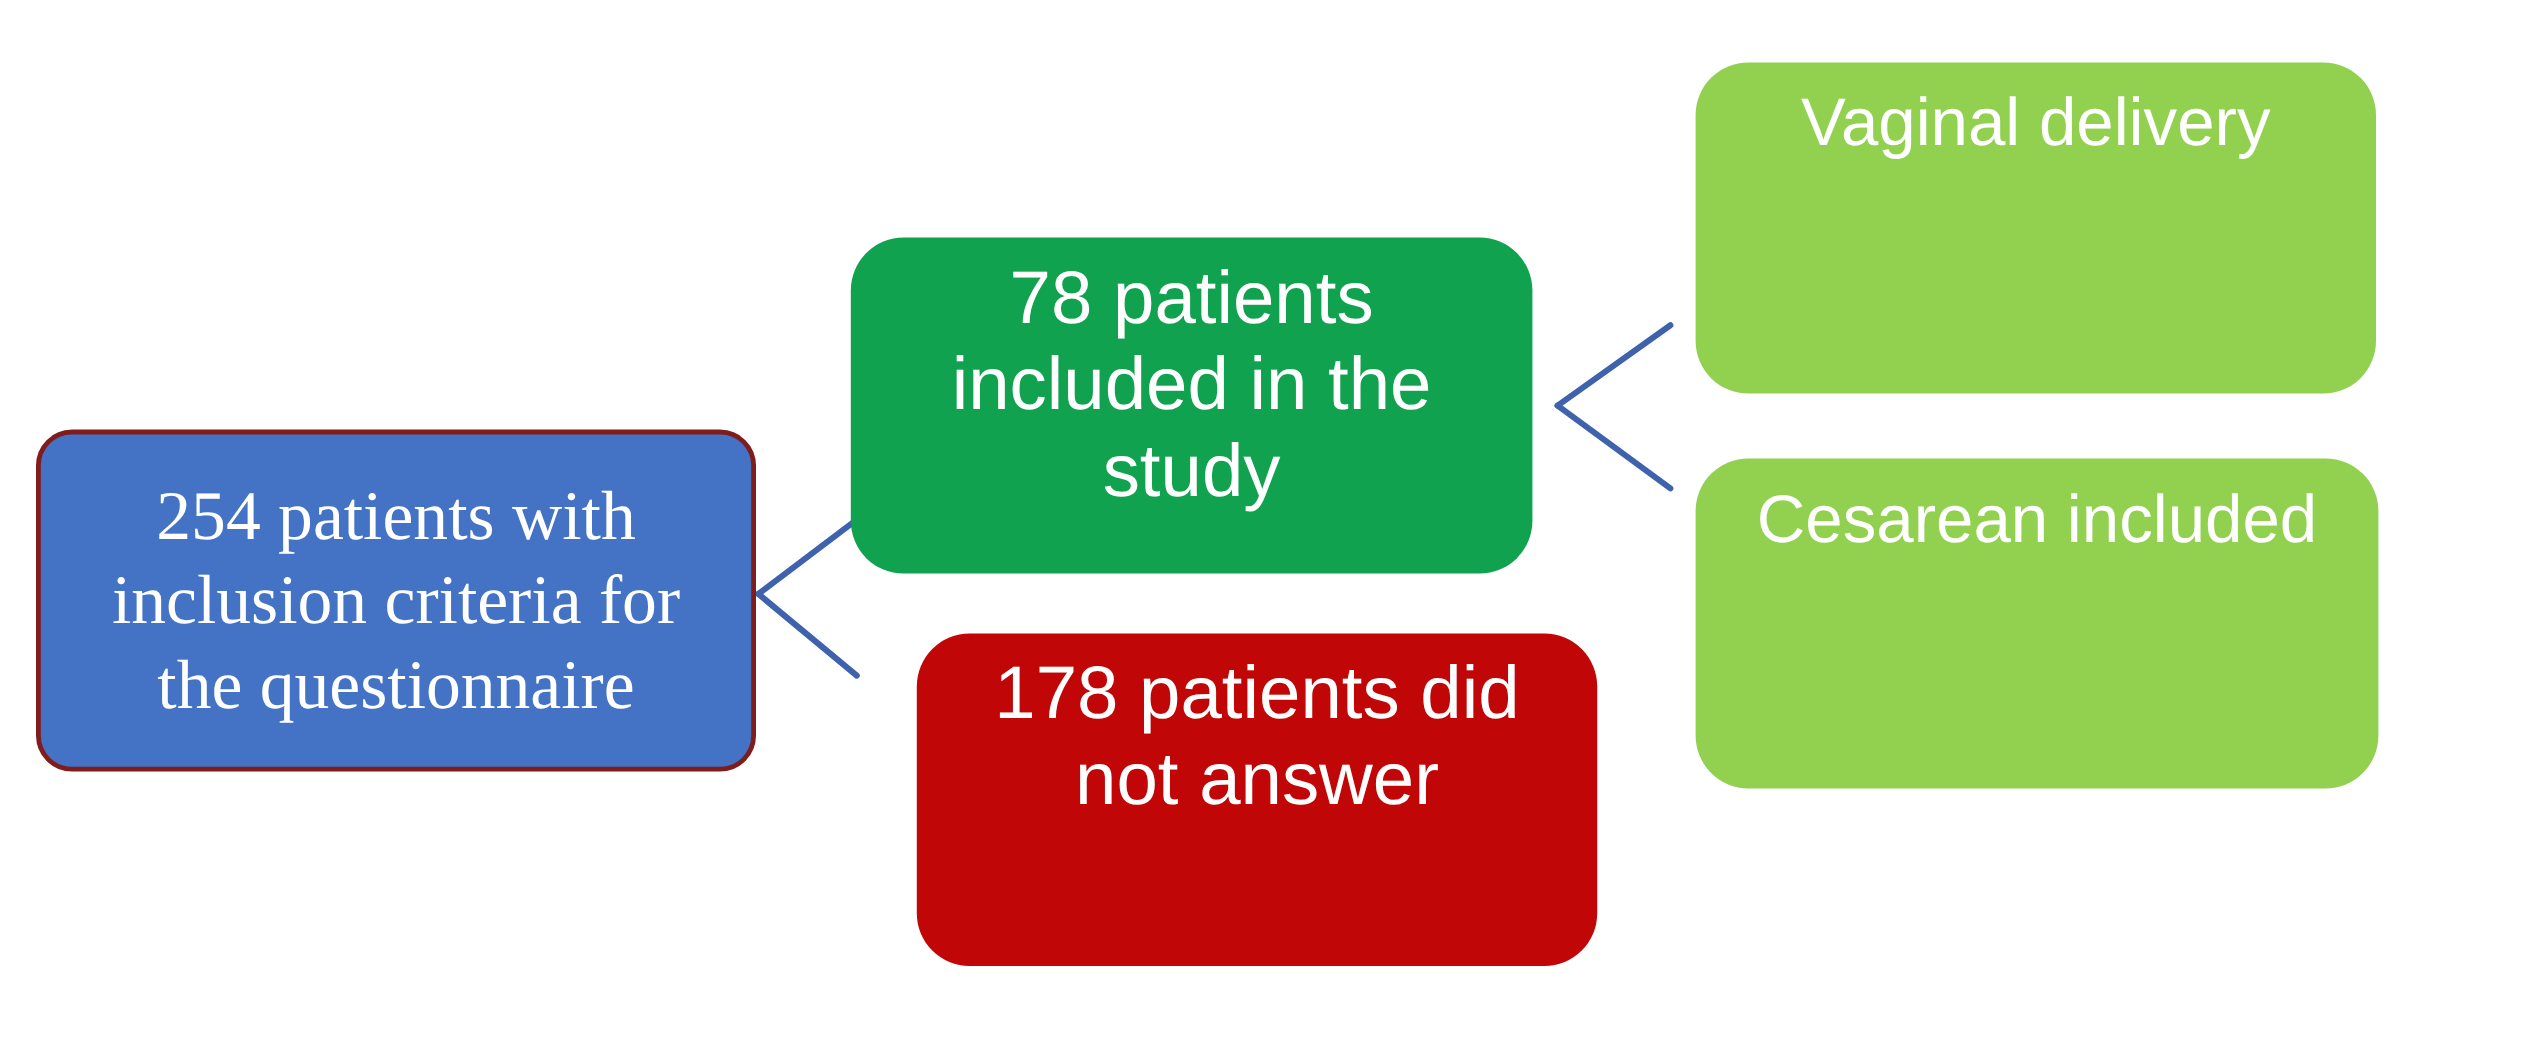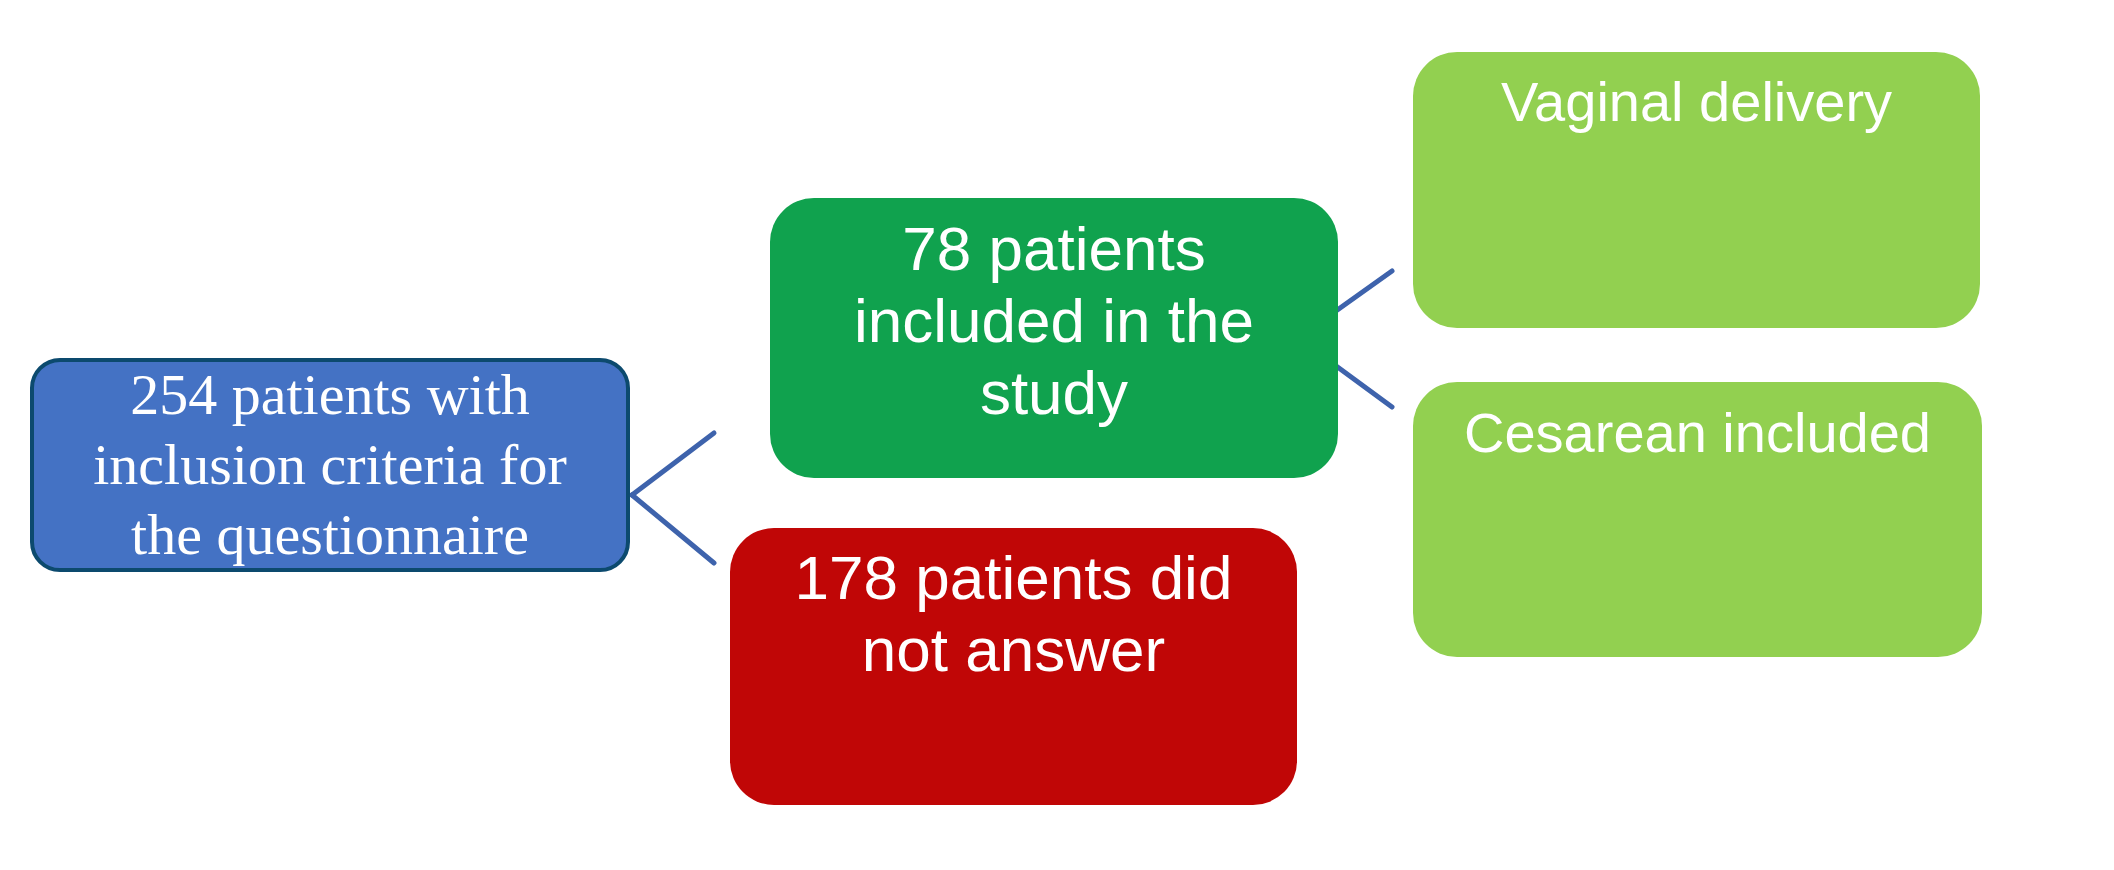--- a/index.html
+++ b/index.html
@@ -25,43 +25,43 @@
   }
   .node {
     position: absolute;
     box-sizing: border-box;
     color: #ffffff;
     text-align: center;
   }
   
   .node-source {
     left: 30px;  top: 358px;
-    width: 600px; height: 214px;
+    width: 600px; height: 285px;
     border-radius: 30px;
-    border: 4px solid #0c4a6e;
+    border: 4px solid #7f1d1d;
     font-family: "Liberation Serif", serif;
     font-size: 58px;
     line-height: 1.21;
     display: flex;
     align-items: center;
     justify-content: center;
     padding: 0 18px;
   }
   
   .node-included {
-    left: 770px; top: 198px;
+    left: 709px; top: 198px;
     width: 568px; height: 280px;
     border-radius: 44px;
     font-size: 62px;
     line-height: 1.16;
     padding: 15px 28px 0 28px;
   }
   
   .node-no-answer {
-    left: 730px; top: 528px;
+    left: 764px; top: 528px;
     width: 567px; height: 277px;
     border-radius: 44px;
     font-size: 62px;
     line-height: 1.16;
     padding: 14px 24px 0 24px;
   }
   
   .node-vaginal {
     left: 1413px; top: 52px;
     width: 567px; height: 276px;

